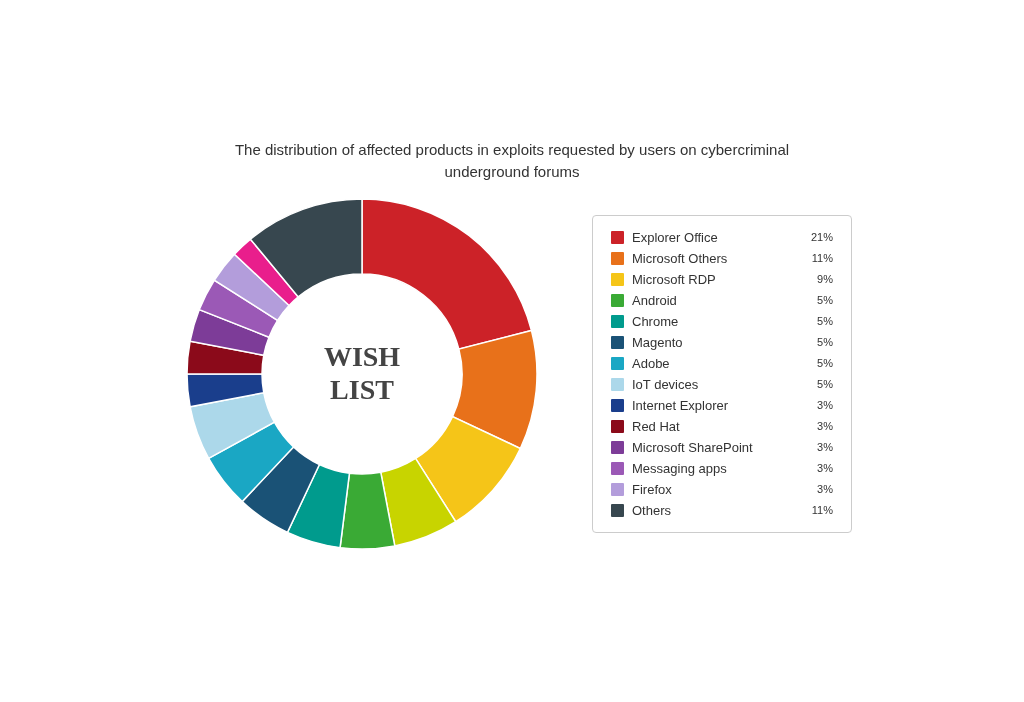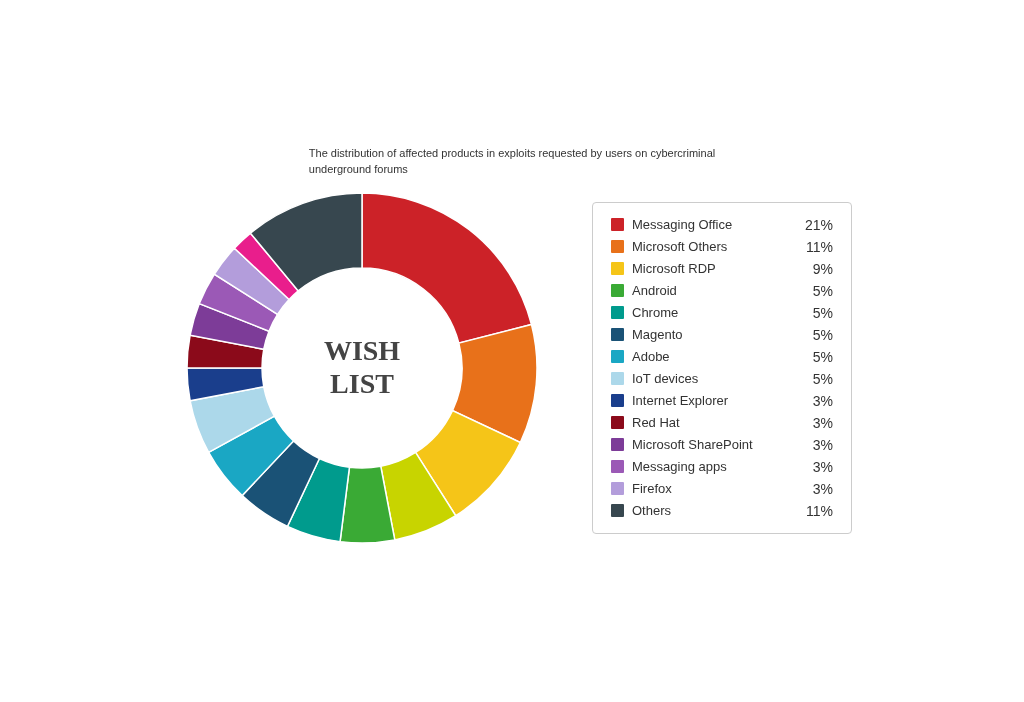--- a/index.html
+++ b/index.html
@@ -8,22 +8,22 @@
       font-family: Arial, sans-serif;
       width: 1024px;
       height: 702px;
       display: flex;
       flex-direction: column;
       align-items: center;
       justify-content: center;
       overflow: hidden;
     }
     .title {
-      text-align: left;
-      font-size: 11px;
+      text-align: center;
+      font-size: 15px;
       color: #333;
       line-height: 1.5;
       max-width: 600px;
     }
     .chart-container {
       display: flex;
       align-items: center;
       gap: 40px;
     }
     .donut-wrapper {
@@ -67,21 +67,21 @@
       height: 13px;
       border-radius: 1px;
       margin-right: 8px;
       flex-shrink: 0;
     }
     .legend-name {
       flex: 1;
     }
     .legend-pct {
       margin-left: 10px;
-      font-size: 14px;
+      font-size: 11px;
       color: #333;
     }
   </style>
 </head>
 <body>
 
 <p class="title">
   <span>The distribution of affected products in exploits requested by users on cybercriminal</span><br>
   <span>underground forums</span>
 </p>
@@ -108,21 +108,21 @@
           <path d="M 78.45080179397934 55.16018251423685 A 175 175 0 0 1 190.0000000000001 15 L 190.00000000000006 90 A 100 100 0 0 0 126.25760102513104 112.94867572242106 Z" fill="#37474f" stroke="#fff" stroke-width="1.5"></path>
         </g>
     </svg>
     <div class="donut-label">WISH<br>LIST</div>
   </div>
 
   <div class="legend">
     <div id="legend-items">
         <div class="legend-item">
           <div class="legend-color" style="background-color: rgb(204, 34, 40);"></div>
-          <span class="legend-name">Messaging Office</span>
+          <span class="legend-name">Explorer Office</span>
           <span class="legend-pct">21%</span>
         </div>
         <div class="legend-item">
           <div class="legend-color" style="background-color: rgb(232, 113, 26);"></div>
           <span class="legend-name">Microsoft Others</span>
           <span class="legend-pct">11%</span>
         </div>
         <div class="legend-item">
           <div class="legend-color" style="background-color: rgb(245, 197, 24);"></div>
           <span class="legend-name">Microsoft RDP</span>

